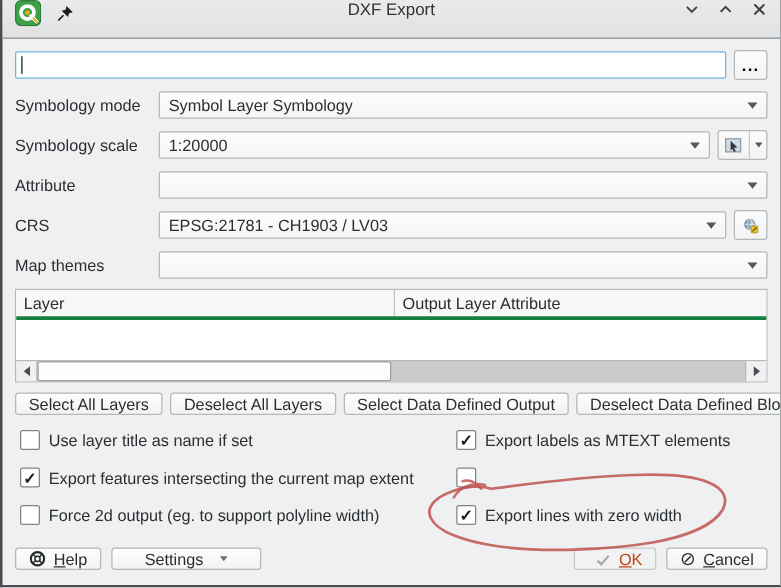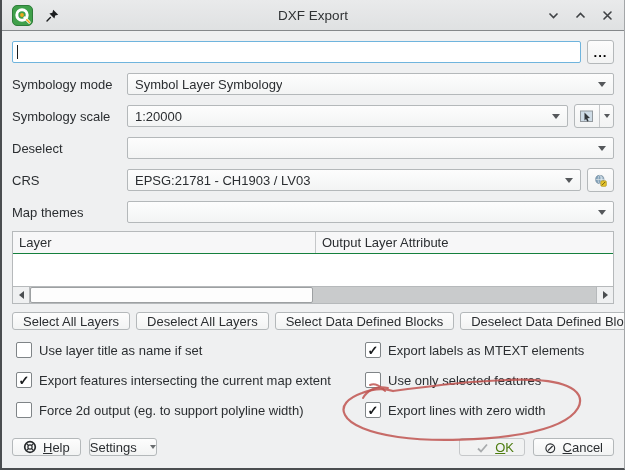--- a/index.html
+++ b/index.html
@@ -6,21 +6,21 @@
   .window{
     position:relative;width:625px;height:470px;box-sizing:border-box;
     background:#eff0f1;color:#2b2e31;
     border-left:2px solid #4a4d50;border-bottom:2px solid #4a4d50;border-right:1px solid #a3a6a8;
     font-family:"Liberation Sans",sans-serif;font-size:13px;
     display:flex;flex-direction:column;overflow:hidden;
   }
   
   .titlebar{
     height:30px;flex:none;background:linear-gradient(#e9eaeb,#dfe1e2);
-    border-bottom:1px solid #85888b;display:flex;align-items:center;
+    border-bottom:1px solid #85888b;display:flex;align-items:flex-start;
     padding:0 10px;position:relative;
   }
   .titlebar .title{
     position:absolute;left:0;right:0;text-align:center;font-size:13.5px;color:#2f3234;
   }
   .tb-left{display:flex;align-items:center;gap:12px;z-index:1;}
   .tb-right{margin-left:auto;display:flex;align-items:center;gap:13px;z-index:1;}
   .tb-btn{width:14px;height:14px;display:flex;align-items:center;justify-content:center;cursor:default;}
   
   .body{flex:1;display:flex;flex-direction:column;padding:10px 10px 10px;min-height:0;}
@@ -45,21 +45,21 @@
   .browse-btn{width:27px;margin-left:6px;font-weight:bold;letter-spacing:1px;}
   .split-btn{margin-left:6px;display:flex;align-items:stretch;padding:0;}
   .split-main{width:24px;display:flex;align-items:center;justify-content:center;border-right:1px solid #c6c8ca;}
   .split-arrow{width:13px;display:flex;align-items:center;justify-content:center;}
   .split-arrow .tri-down{margin:0;border-left-width:3.5px;border-right-width:3.5px;border-top-width:4.5px;}
   .globe-btn{width:27px;margin-left:6px;}
   
   .layer-table{
     flex:none;border:1px solid #b6b9bb;background:#fff;margin-top:-2px;
   }
-  .lt-header{display:flex;height:21px;background:#f7f7f8;border-bottom:1px solid #15803d;justify-content:center;}
+  .lt-header{display:flex;height:21px;background:#f7f7f8;border-bottom:3px solid #15803d;justify-content:center;}
   .lt-h-cell{display:flex;align-items:center;padding:0 6px;box-sizing:border-box;}
   .lt-h-cell.c1{width:303px;border-right:1px solid #c5c7c9;}
   .lt-h-cell.c2{flex:1;}
   .lt-body{height:32px;background:#fff;}
   .hscroll{display:flex;height:16px;border-top:1px solid #b6b9bb;background:#c9cbcc;align-items:stretch;}
   .scroll-btn{width:16px;flex:none;background:#eff0f1;display:flex;align-items:center;justify-content:center;}
   .scroll-btn.left{border-right:1px solid #b6b9bb;}
   .scroll-btn.right{border-left:1px solid #b6b9bb;}
   .scroll-handle{width:283px;flex:none;background:#fdfdfd;border:1px solid #9da0a2;border-radius:2px;box-sizing:border-box;}
   .scroll-track{flex:1;}
@@ -78,22 +78,22 @@
   .cb-left{width:353px;flex:none;padding-left:4px;box-sizing:border-box;}
   .checkbox{
     width:16px;height:16px;flex:none;box-sizing:border-box;border:1px solid #7f8487;border-radius:2px;
     background:#fff;display:flex;align-items:center;justify-content:center;
     font-size:13px;font-weight:bold;color:#17191b;line-height:1;
   }
   
   .footer{margin-top:auto;display:flex;align-items:flex-start;gap:8px;flex:none;padding-bottom:2px;}
   .footer .spacer{flex:1;}
   .btn .u{text-decoration:underline;}
-  .btn.disabled{color:#4d7c0f;background:#f1f2f2;border-color:#c6c8ca;padding-left:16px;}
-  .settings-btn{padding:0 0;}
+  .btn.disabled{color:#c2410c;background:#f1f2f2;border-color:#c6c8ca;padding-left:16px;}
+  .settings-btn{padding:0 26px;}
   .settings-btn .tri-down{margin-left:7px;border-left-width:3.5px;border-right-width:3.5px;border-top-width:4.5px;border-top-color:#6a6d70;}
   
   .annotation{position:absolute;left:0;top:0;pointer-events:none;z-index:20;}
   .icon{display:inline-flex;align-items:center;justify-content:center;flex:none;}
   .cancel-glyph{font-size:15px;line-height:1;}
 </style>
 </head>
 <body>
 
 <div class="window">
@@ -167,21 +167,21 @@
             <path d="M5.5 4.5 L11 10 L8.4 10.2 L9.6 13 L8.2 13.6 L7 10.9 L5.5 12.4 Z" fill="#33373b"></path>
           </svg>
         </span>
         <span class="split-arrow">
             <span class="tri-down"></span>
           </span>
       </div>
     </div>
 
     <div class="form-row">
-      <span class="form-label">Deselect</span>
+      <span class="form-label">Attribute</span>
       <div class="combo">
         <span class="value"></span>
         <span class="tri-down"></span>
       </div>
     </div>
 
     <div class="form-row">
       <span class="form-label">CRS</span>
       <div class="combo">
         <span class="value">EPSG:21781 - CH1903 / LV03</span>
@@ -221,21 +221,21 @@
         <div class="scroll-track"></div>
         <div class="scroll-btn right">
             <span class="tri-right"></span>
           </div>
       </div>
     </div>
 
     <div class="layer-btn-row">
       <button class="btn">Select All Layers</button>
       <button class="btn">Deselect All Layers</button>
-      <button class="btn">Select Data Defined Blocks</button>
+      <button class="btn">Select Data Defined Output</button>
       <button class="btn">Deselect Data Defined Blocks</button>
     </div>
 
     <div class="cb-area">
       <div class="cb-row">
         <div class="cb-item cb-left">
           <span class="checkbox"></span>
           <span>Use layer title as name if set</span>
         </div>
         <div class="cb-item">
@@ -243,21 +243,20 @@
           <span>Export labels as MTEXT elements</span>
         </div>
       </div>
       <div class="cb-row">
         <div class="cb-item cb-left">
           <span class="checkbox checked">✓</span>
           <span>Export features intersecting the current map extent</span>
         </div>
         <div class="cb-item">
           <span class="checkbox"></span>
-          <span>Use only selected features</span>
         </div>
       </div>
       <div class="cb-row">
         <div class="cb-item cb-left">
           <span class="checkbox"></span>
           <span>Force 2d output (eg. to support polyline width)</span>
         </div>
         <div class="cb-item">
           <span class="checkbox checked">✓</span>
           <span>Export lines with zero width</span>

